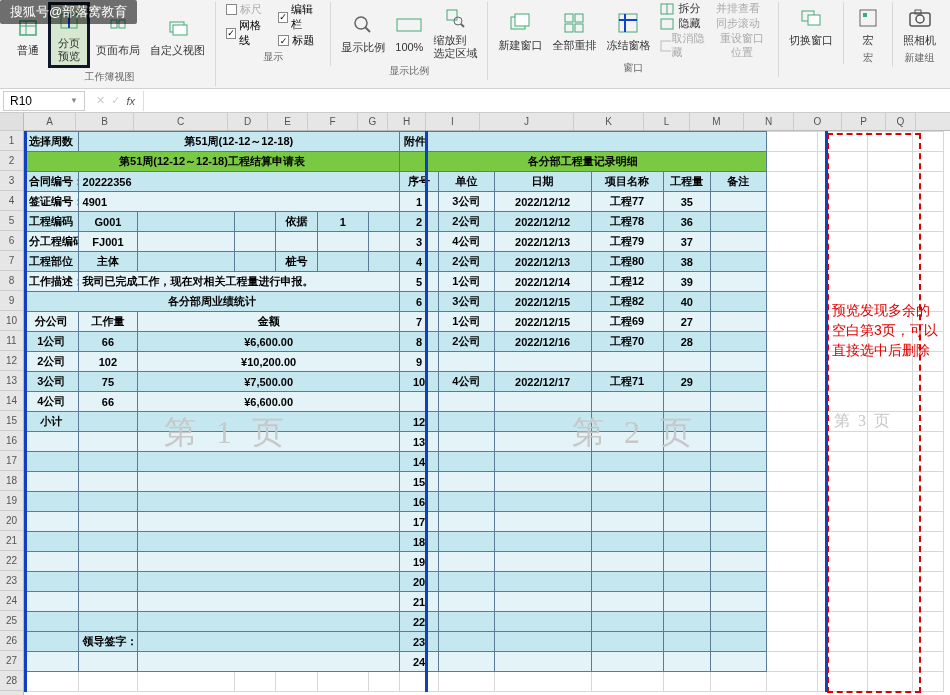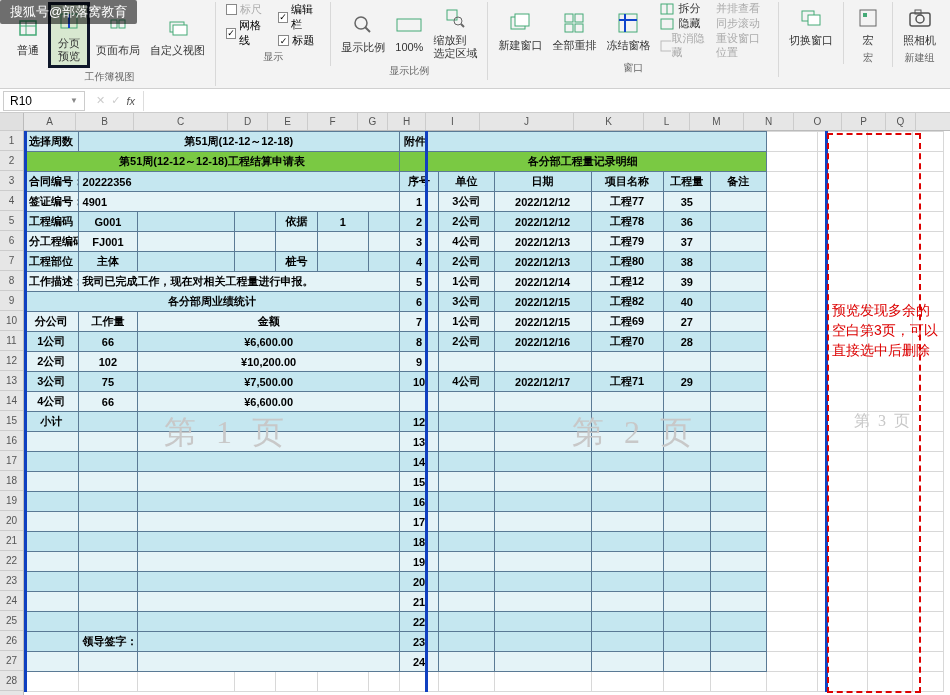--- a/index.html
+++ b/index.html
@@ -215,21 +215,21 @@
               </svg>
               <span>隐藏</span>
             </div>
      <div class="rbtn disabled" style="flex-direction:row;padding:0">
               <svg width="14" height="12">
                 <rect x="1" y="1" width="12" height="10" fill="none" stroke="#bbb"></rect>
               </svg>
               <span>取消隐藏</span>
             </div>
     </div>
-    <div class="chk-col" style="gap:2px;">
+    <div class="chk-col" style="gap:2px;text-align:center;">
      <div class="rbtn disabled" style="flex-direction:row;gap:4px;padding:0">
               <span>并排查看</span>
             </div>
      <div class="rbtn disabled" style="flex-direction:row;gap:4px;padding:0">
               <span>同步滚动</span>
             </div>
      <div class="rbtn disabled" style="flex-direction:row;gap:4px;padding:0">
               <span>重设窗口位置</span>
             </div>
     </div>
@@ -791,18 +791,18 @@
               <td class="nb"></td>
             </tr>
           </tbody>
         </table>
 
    <div class="page-break-v" style="left:401px;"></div>
    <div class="page-break-v" style="left:801px;"></div>
    <div class="page-break-v" style="left:0;border-left-width:3px"></div>
    <div class="page-watermark" style="left:140px;top:280px">第 1 页</div>
    <div class="page-watermark" style="left:548px;top:280px">第 2 页</div>
-   <div class="page-watermark" style="left:830px;top:280px;font-size:16px;letter-spacing:2px">第 3 页</div>
+   <div class="page-watermark" style="left:810px;top:280px;font-size:16px;letter-spacing:2px">第 3 页</div>
    <div class="red-dash" style="left:803px;top:2px;width:94px;height:560px;"></div>
    <div class="annotation" style="left:808px;top:170px">预览发现多余的空白第3页，可以直接选中后删除</div>
   </div>
  </div>
 </div>
 
 </body></html>

